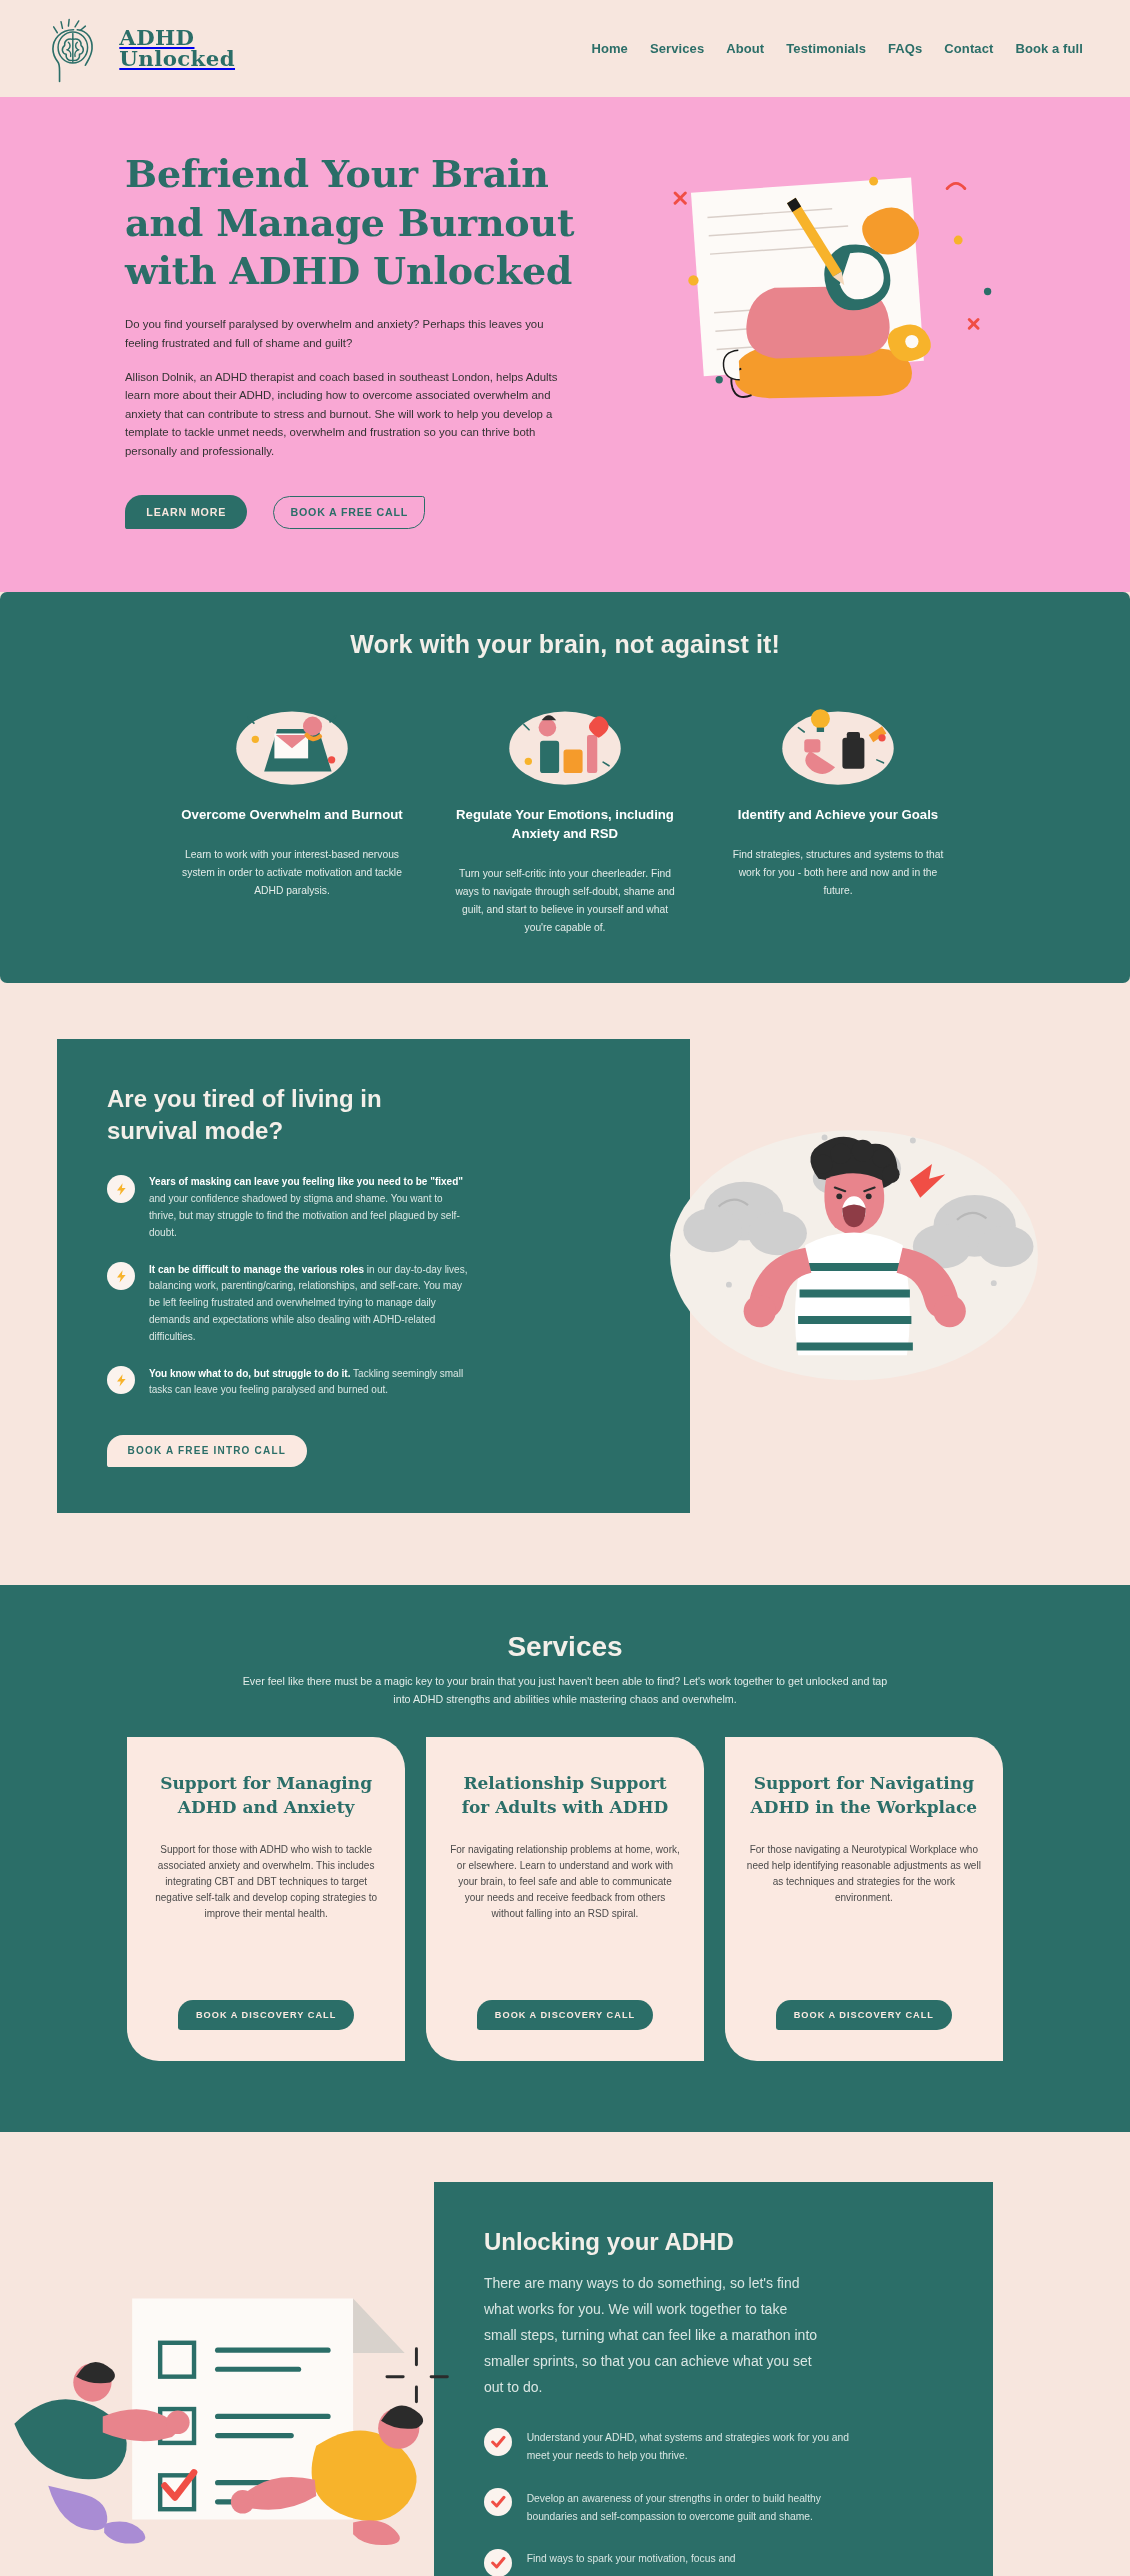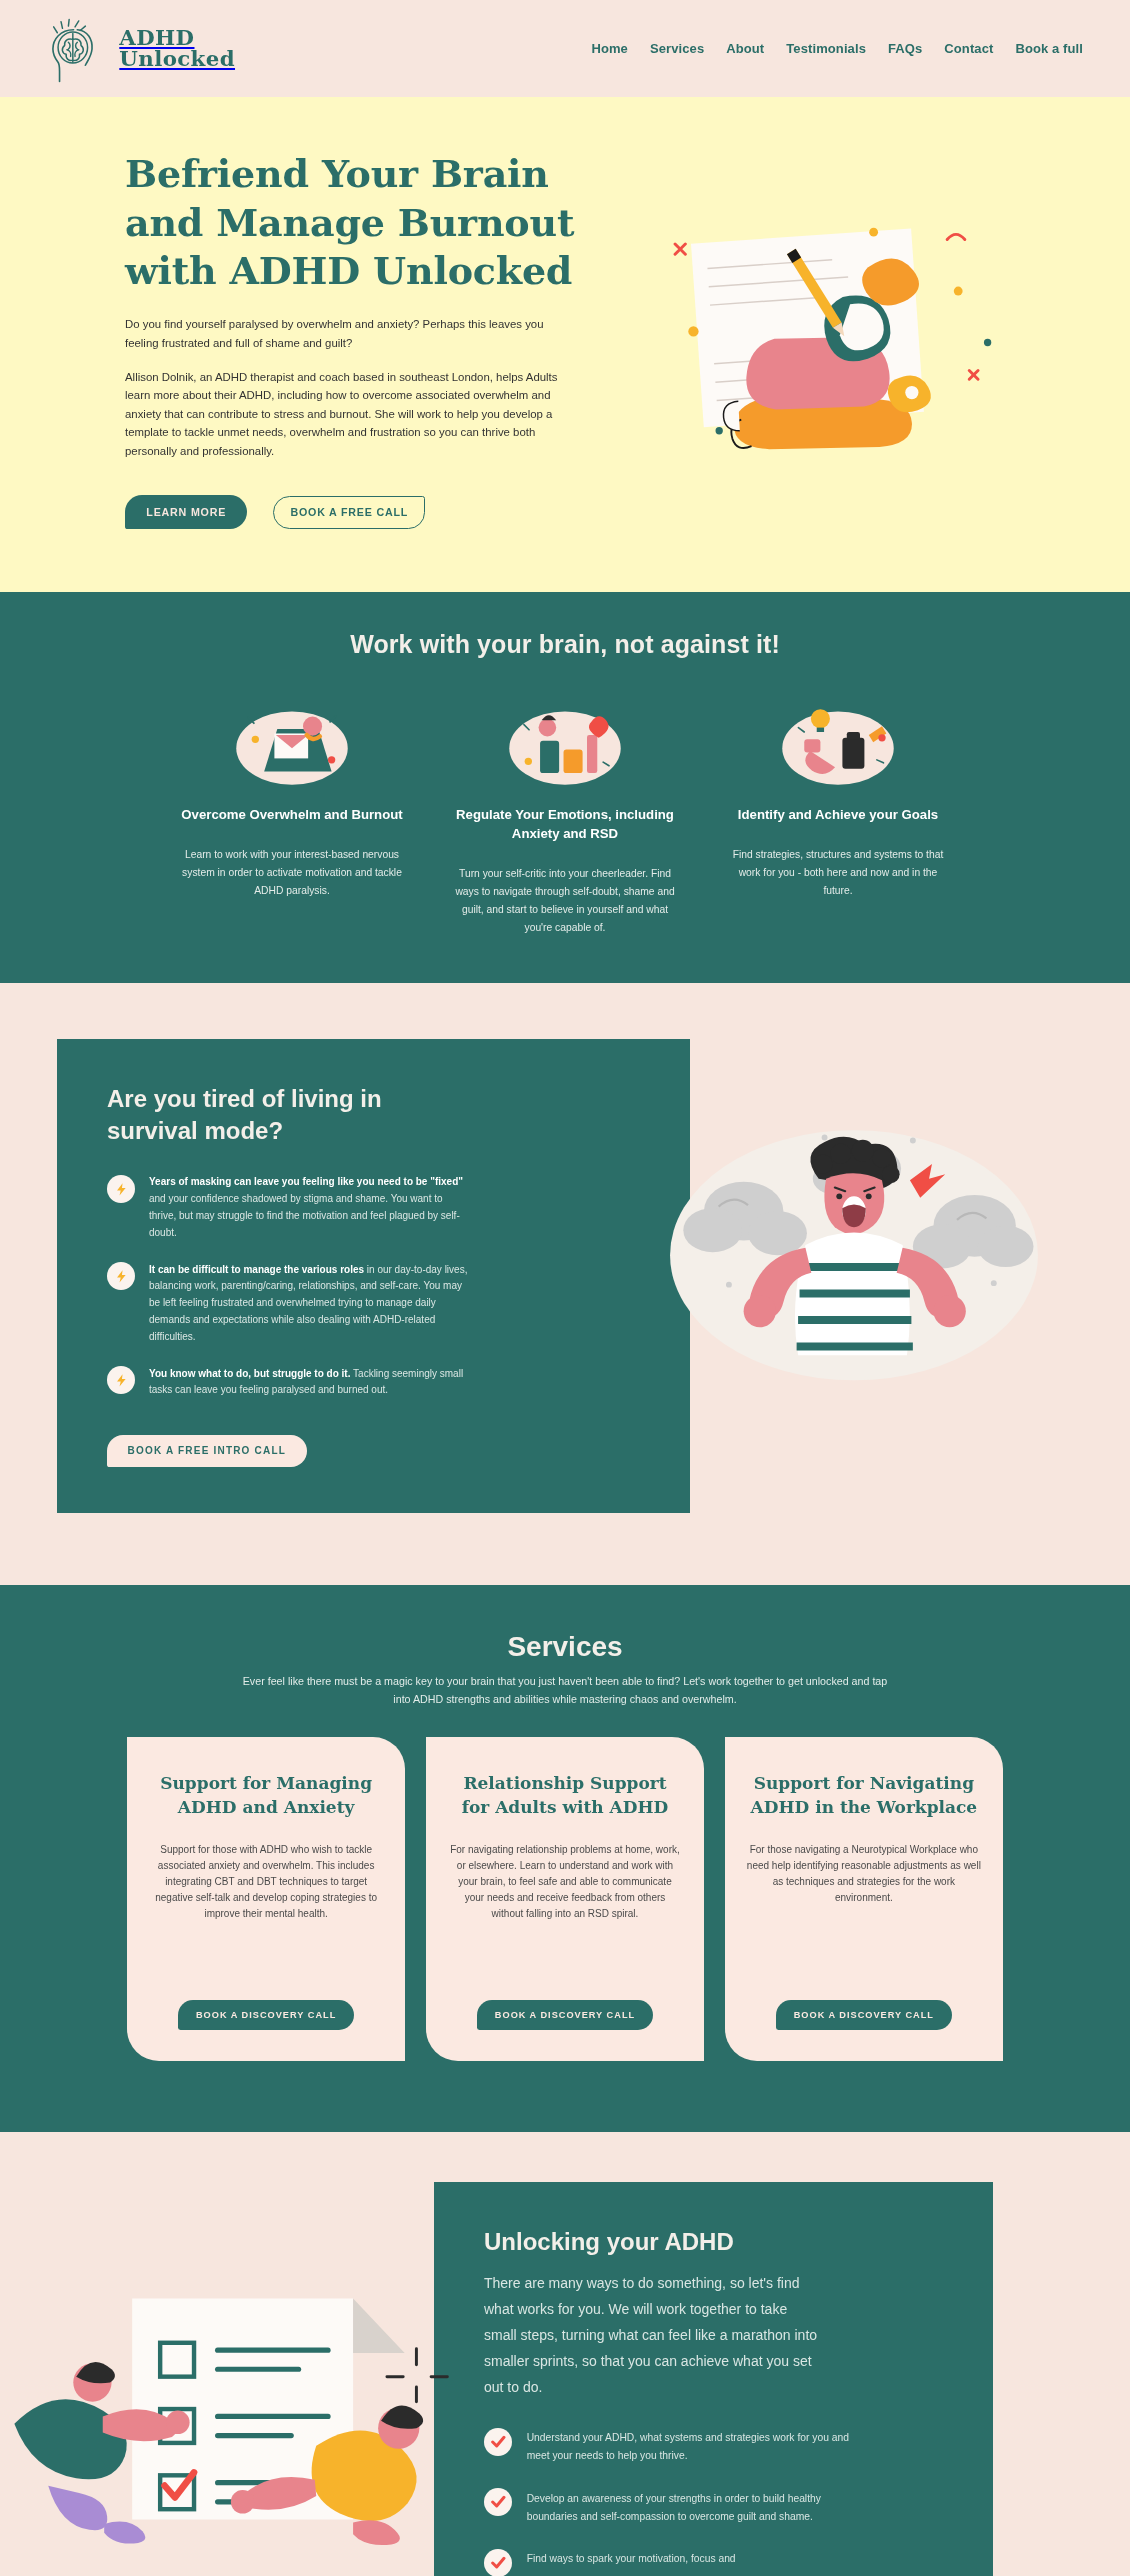--- a/index.html
+++ b/index.html
@@ -38,24 +38,24 @@
     font-size: 13px;
     font-weight: bold;
     color: #2b6e68;
     text-decoration: none;
     letter-spacing: 0.1px;
     white-space: nowrap;
   }
 
   
   .hero {
-    background: #fef9c3;
+    background: #f9a8d4;
     display: flex;
     padding: 40px 47px 63px 125px;
-    align-items: center;
+    align-items: flex-start;
     gap: 44px;
   }
   .hero-left { width: 471px; padding-top: 13.2px; }
   .hero-title {
     font-family: "DejaVu Serif", serif;
     font-weight: bold;
     font-size: 38px;
     line-height: 1.28;
     color: #2b6e68;
     letter-spacing: -0.2px;
@@ -90,21 +90,21 @@
     background: transparent;
     color: #2b6e68;
     padding: 9.6px 16px;
     border: 1.5px solid #2b6e68;
     border-radius: 19px 2.9px 19px 19px;
   }
   .hero-art { width: 353px; margin-left: 13.2px; margin-top: 22px; }
 
   
   .teal { background: #2b6e68; color: #f3efe9; }
-  .brain-sec { padding: 38px 0 46px; }
+  .brain-sec { padding: 38px 0 46px; border-radius: 7px; }
   .brain-title {
     text-align: center;
     font-size: 25px;
     font-weight: bold;
     color: #f3efe9;
     letter-spacing: 0.1px;
   }
   .brain-cols {
     display: flex;
     justify-content: center;

